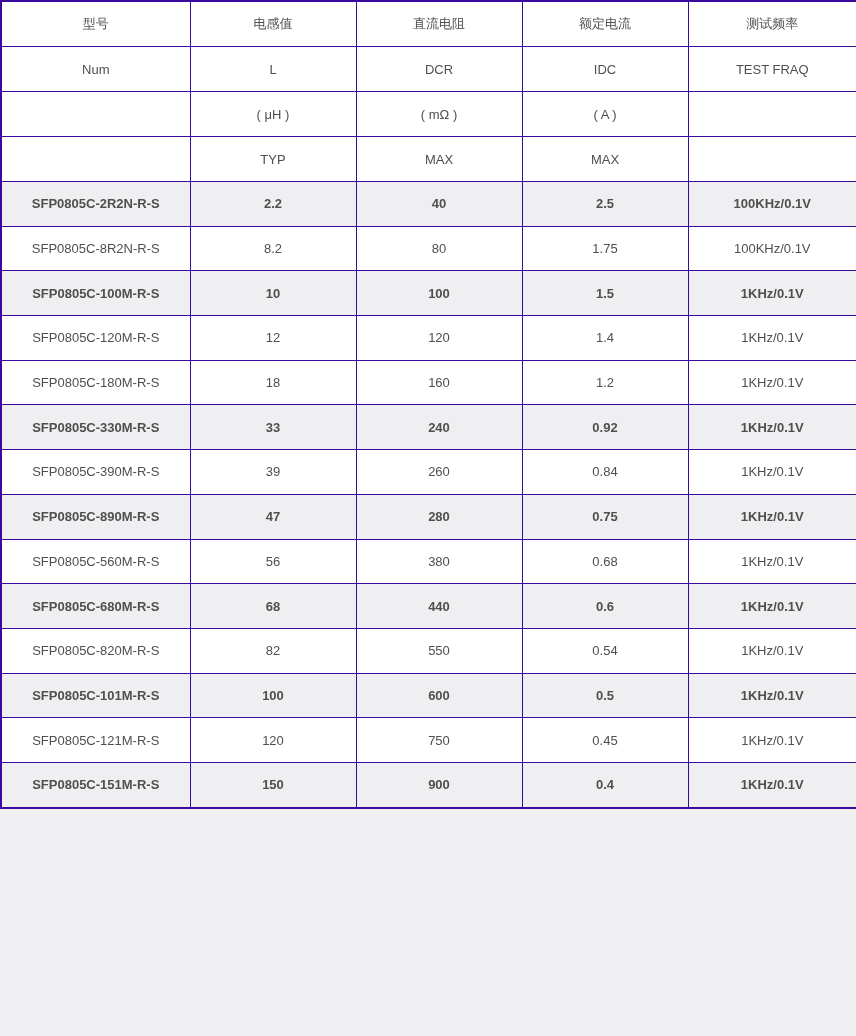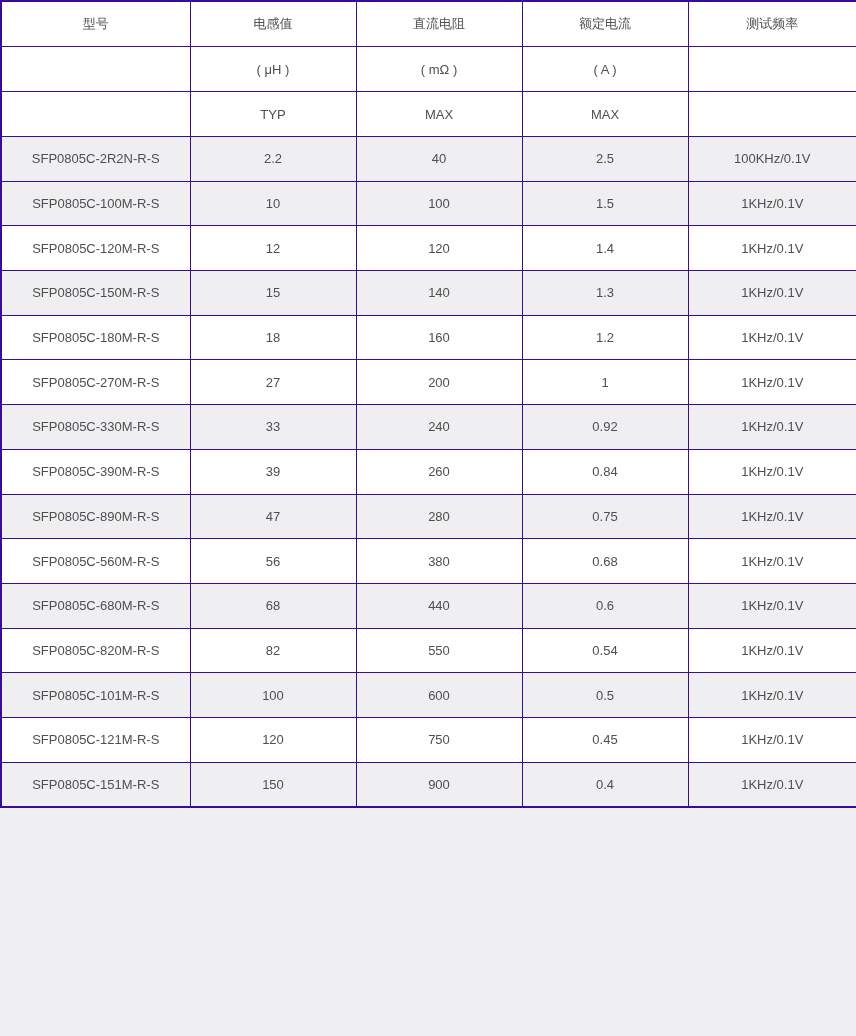--- a/index.html
+++ b/index.html
@@ -28,41 +28,48 @@
     vertical-align:middle;
     font-size:13px;
     font-weight:normal;
     color:var(--text-color);
     padding:0 4px;
     overflow:hidden;
     white-space:nowrap;
   }
   thead th{height:44px;}
   tbody td{height:43.7px;}
-  tr.stripe td{background:var(--stripe-color);}
+  tr.stripe td{background:var(--stripe-color);font-weight:bold;}
 </style>
 </head>
 <body>
 
 <div class="page">
   <table>
     <colgroup>
         <col style="width: 189px;">
         <col style="width: 166px;">
         <col style="width: 166px;">
         <col style="width: 166px;">
         <col style="width: 169px;">
       </colgroup>
     <thead>
         <tr>
           <th>型号</th>
           <th>电感值</th>
           <th>直流电阻</th>
           <th>额定电流</th>
           <th>测试频率</th>
+        </tr>
+        <tr>
+          <th>Num</th>
+          <th>L</th>
+          <th>DCR</th>
+          <th>IDC</th>
+          <th>TEST FRAQ</th>
         </tr>
         <tr>
           <th></th>
           <th>( μH )</th>
           <th>( mΩ )</th>
           <th>( A )</th>
           <th></th>
         </tr>
         <tr>
           <th></th>
@@ -73,53 +80,46 @@
         </tr>
       </thead>
     <tbody>
         <tr class="stripe">
           <td>SFP0805C-2R2N-R-S</td>
           <td>2.2</td>
           <td>40</td>
           <td>2.5</td>
           <td>100KHz/0.1V</td>
         </tr>
+        <tr>
+          <td>SFP0805C-8R2N-R-S</td>
+          <td>8.2</td>
+          <td>80</td>
+          <td>1.75</td>
+          <td>100KHz/0.1V</td>
+        </tr>
         <tr class="stripe">
           <td>SFP0805C-100M-R-S</td>
           <td>10</td>
           <td>100</td>
           <td>1.5</td>
           <td>1KHz/0.1V</td>
         </tr>
         <tr>
           <td>SFP0805C-120M-R-S</td>
           <td>12</td>
           <td>120</td>
           <td>1.4</td>
           <td>1KHz/0.1V</td>
         </tr>
-        <tr class="stripe">
-          <td>SFP0805C-150M-R-S</td>
-          <td>15</td>
-          <td>140</td>
-          <td>1.3</td>
-          <td>1KHz/0.1V</td>
-        </tr>
         <tr>
           <td>SFP0805C-180M-R-S</td>
           <td>18</td>
           <td>160</td>
           <td>1.2</td>
-          <td>1KHz/0.1V</td>
-        </tr>
-        <tr>
-          <td>SFP0805C-270M-R-S</td>
-          <td>27</td>
-          <td>200</td>
-          <td>1</td>
           <td>1KHz/0.1V</td>
         </tr>
         <tr class="stripe">
           <td>SFP0805C-330M-R-S</td>
           <td>33</td>
           <td>240</td>
           <td>0.92</td>
           <td>1KHz/0.1V</td>
         </tr>
         <tr>

